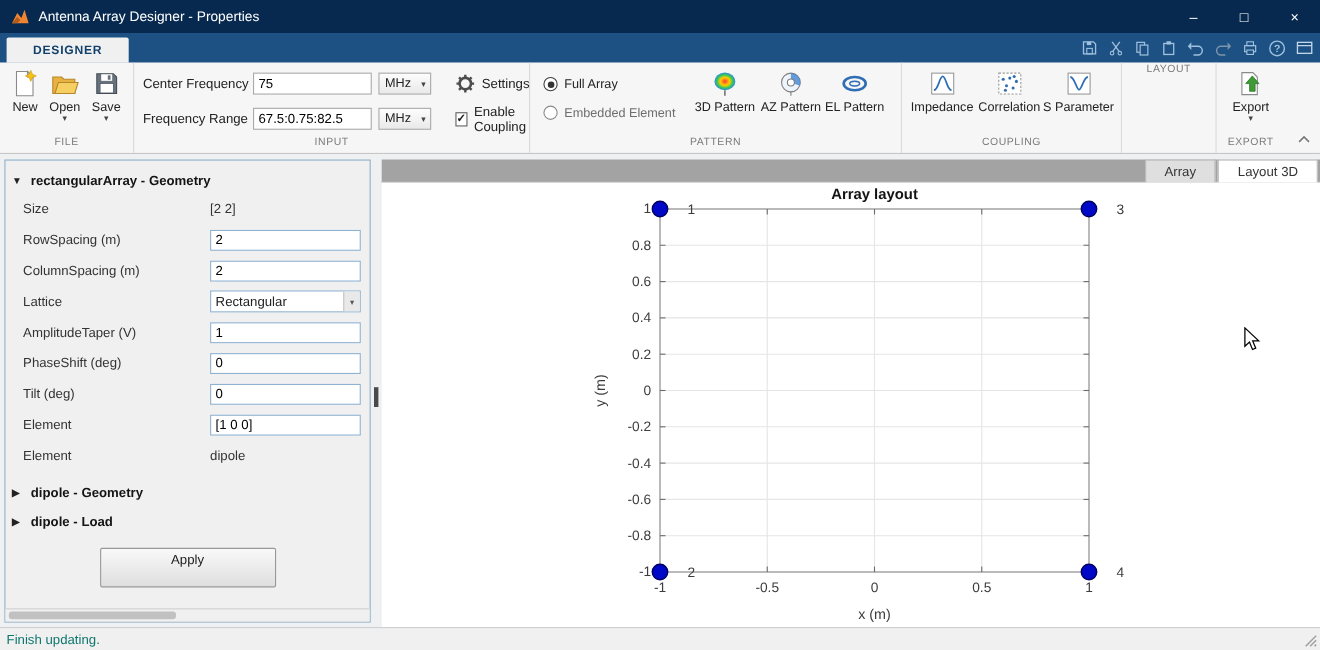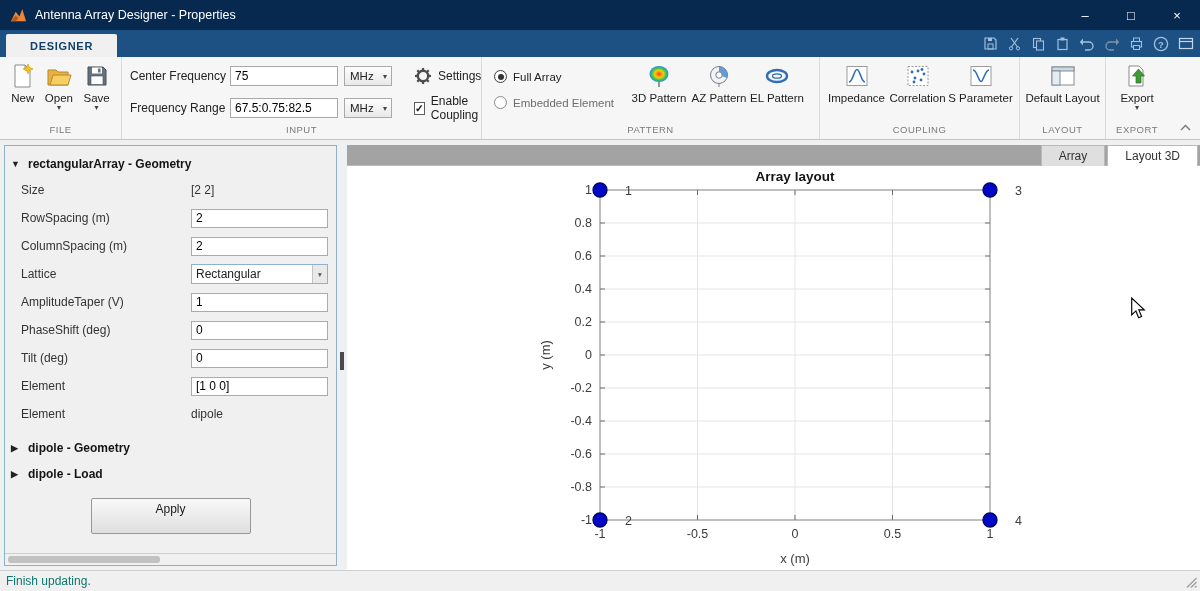--- a/index.html
+++ b/index.html
@@ -329,32 +329,20 @@
             <path d="M4,6 C8,6 9.5,17.5 12,17.5 C14.5,17.5 16,6 20,6" fill="none" stroke="#2f6db5" stroke-width="1.6"></path>
           </svg>
         </div>
         <span class="blabel">S Parameter</span>
       </div>
     </div>
     <div class="rsection-label">COUPLING</div>
   </div>
 
   <div class="rsection" style="width:86px;">
-    <div class="rsection-content" style="justify-content:center;">
-      <div class="bigbtn" style="width:82px;">
-        <div class="bicon">
-          <svg width="26" height="24" viewBox="0 0 26 24">
-            <rect x="2" y="3" width="22" height="18" fill="#fff" stroke="#8a8a8a"></rect>
-            <rect x="2" y="3" width="22" height="4" fill="#c8daee" stroke="#8a8a8a"></rect>
-            <rect x="2" y="7" width="8" height="14" fill="#e3edf8" stroke="#8a8a8a"></rect>
-          </svg>
-        </div>
-        <span class="blabel">Default Layout</span>
-      </div>
-    </div>
     <div class="rsection-label">LAYOUT</div>
   </div>
 
   <div class="rsection" style="width:62px; border-right:none;">
     <div class="rsection-content" style="justify-content:center;">
       <div class="bigbtn" style="width:54px;">
         <div class="bicon">
           <svg width="24" height="24" viewBox="0 0 24 24">
             <path d="M4,2 h10 l4,4 v16 h-14 z" fill="#fff" stroke="#8a8a8a"></path>
             <polygon points="11,19 11,12 7.5,12 13.5,5 19.5,12 16,12 16,19" fill="#3f9c35" stroke="#2c6e26" stroke-width="0.7"></polygon>

